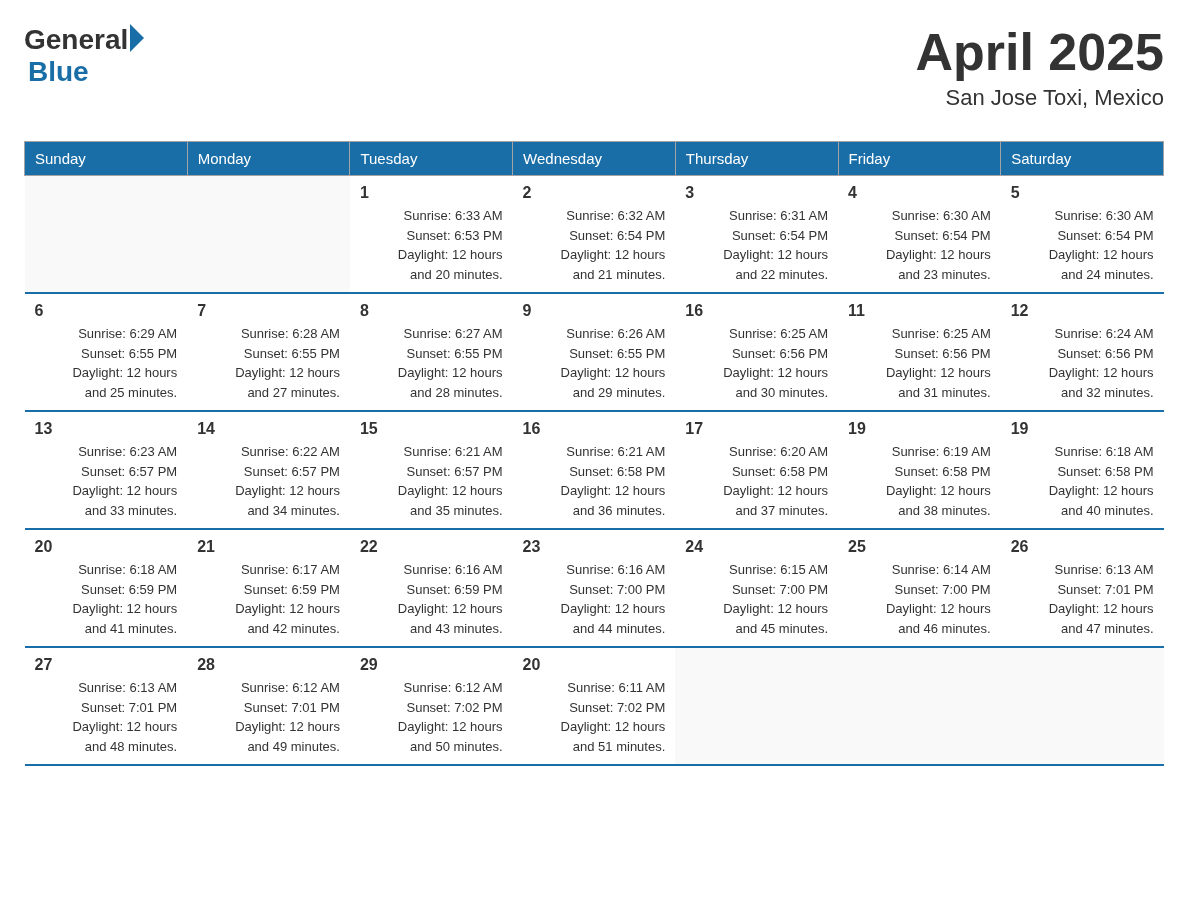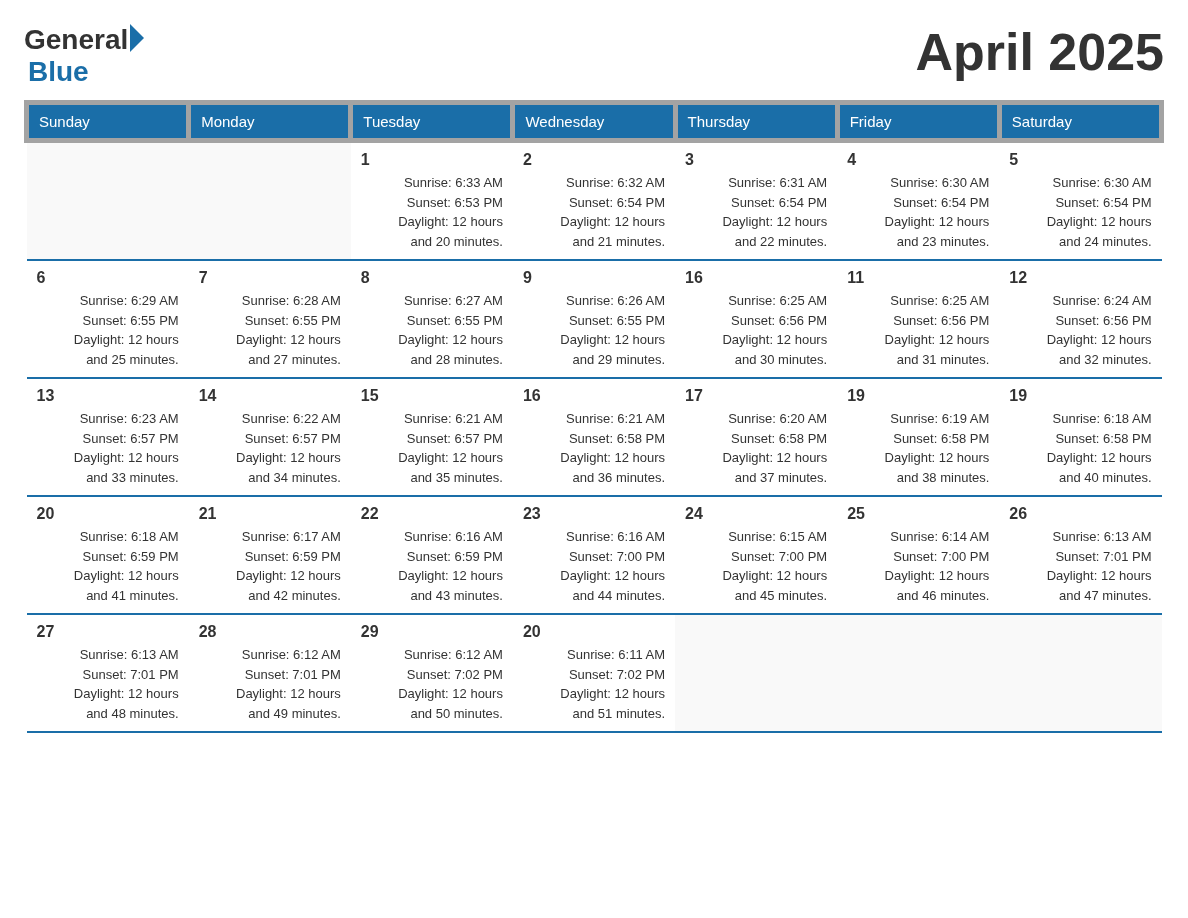--- a/index.html
+++ b/index.html
@@ -7,21 +7,21 @@
       font-family: Arial, sans-serif;
       background: #fff;
       padding: 24px;
       width: 1188px;
       min-height: 918px;
     }
     .header {
       display: flex;
       justify-content: space-between;
       align-items: flex-start;
-      margin-bottom: 12px;
+      margin-bottom: 30px;
       gap: 23px;
     }
     .logo-text-general {
       font-size: 28px;
       font-weight: bold;
       color: #333;
     }
     .logo-triangle {
       width: 0;
       height: 0;
@@ -67,21 +67,21 @@
     }
     .calendar thead tr {
       background-color: #1a6ea8;
     }
     .calendar thead th {
       color: #fff;
       font-size: 15px;
       font-weight: normal;
       padding: 8px 10px;
       text-align: left;
-      border: 5px solid #a3a3a3;
+      border: 1px solid #a3a3a3;
       width: 14.28%;
     }
     .calendar tbody tr {
       border-bottom: 2px solid #1a6ea8;
     }
     .calendar tbody td {
       vertical-align: top;
       padding: 8px 10px;
       border: none;
       width: 14.28%;
@@ -115,20 +115,21 @@
 <div class="header">
   <div class="logo-wrapper">
     <div class="logo-line1">
       <span class="logo-text-general">General</span>
       <div class="logo-triangle"></div>
     </div>
     <span class="logo-blue">Blue</span>
   </div>
   <div class="title-block">
     <h1>April 2025</h1>
+    <h2>San Jose Toxi, Mexico</h2>
   </div>
 </div>
 
 <table class="calendar">
   <thead>
     <tr>
       <th>Sunday</th>
       <th>Monday</th>
       <th>Tuesday</th>
       <th>Wednesday</th>

